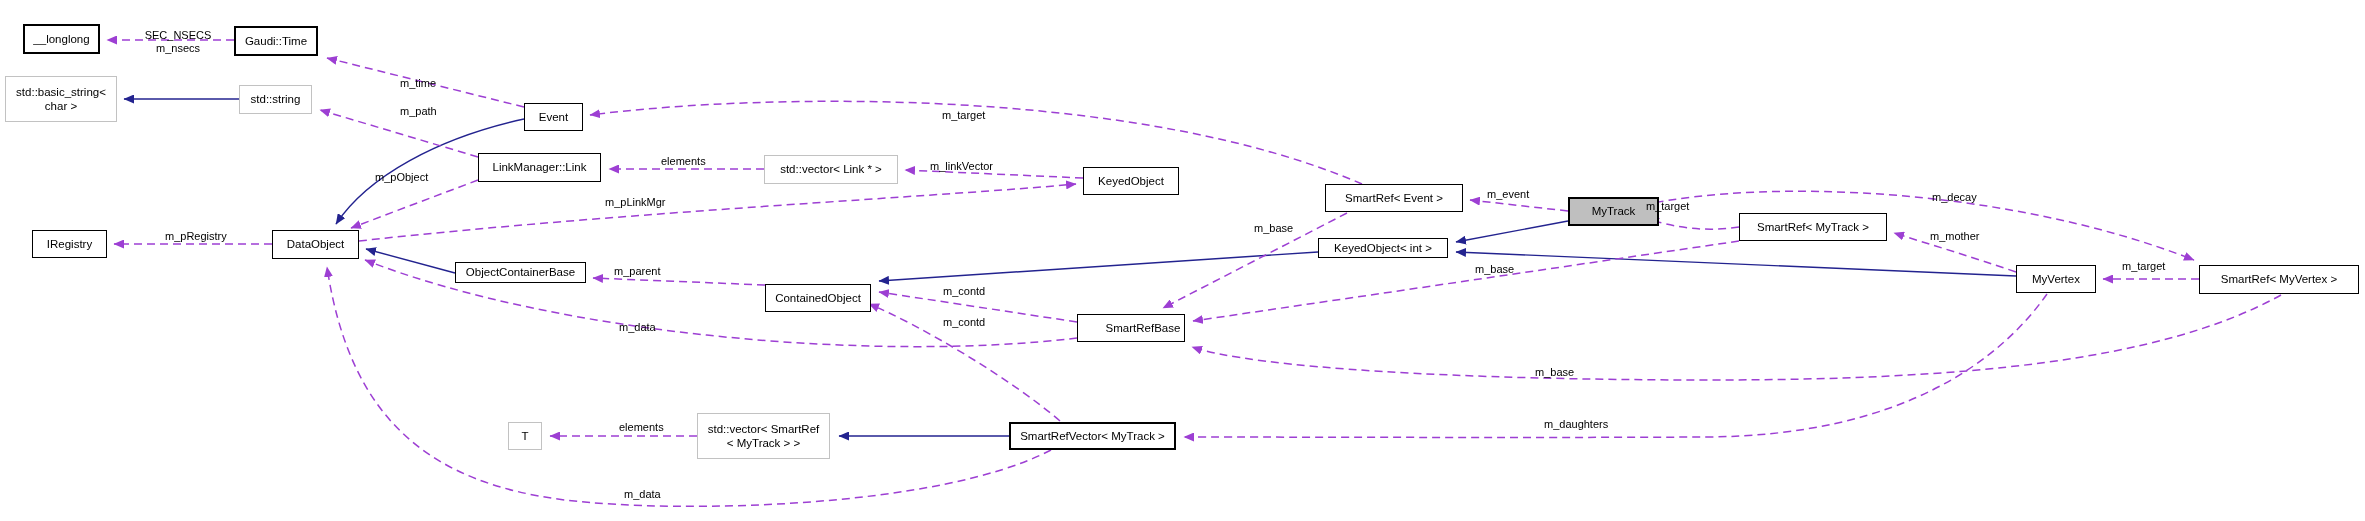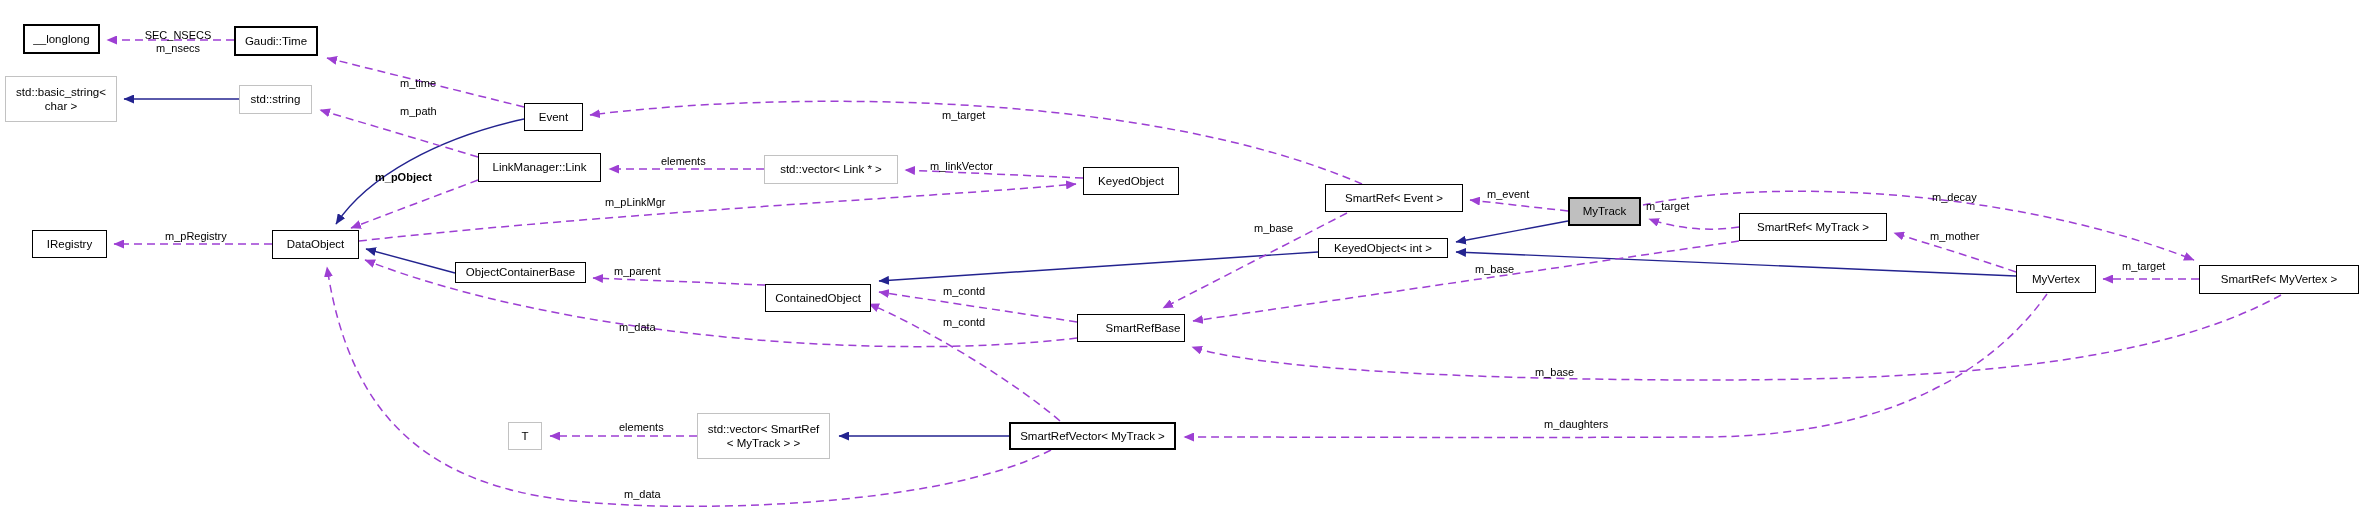--- a/index.html
+++ b/index.html
@@ -76,21 +76,21 @@
   <div class="node bold" style="left:23px;top:24px;width:77px;height:30px;">__longlong</div>
   <div class="node bold" style="left:234px;top:26px;width:84px;height:30px;">Gaudi::Time</div>
   <div class="node gray" style="left:5px;top:76px;width:112px;height:46px;">std::basic_string&lt;
 char &gt;</div>
   <div class="node gray" style="left:239px;top:85px;width:73px;height:29px;">std::string</div>
   <div class="node" style="left:524px;top:103px;width:59px;height:28px;">Event</div>
   <div class="node" style="left:478px;top:153px;width:123px;height:29px;">LinkManager::Link</div>
   <div class="node gray" style="left:764px;top:155px;width:134px;height:29px;">std::vector&lt; Link * &gt;</div>
   <div class="node" style="left:1083px;top:167px;width:96px;height:28px;">KeyedObject</div>
   <div class="node" style="left:1325px;top:184px;width:138px;height:28px;">SmartRef&lt; Event &gt;</div>
-  <div class="node highlight" style="left:1568px;top:197px;width:73px;height:29px;">MyTrack</div>
+  <div class="node highlight" style="left:1568px;top:197px;width:91px;height:29px;">MyTrack</div>
   <div class="node" style="left:1739px;top:213px;width:148px;height:28px;">SmartRef&lt; MyTrack &gt;</div>
   <div class="node" style="left:1318px;top:238px;width:130px;height:20px;">KeyedObject&lt; int &gt;</div>
   <div class="node" style="left:2016px;top:265px;width:80px;height:28px;">MyVertex</div>
   <div class="node" style="left:2199px;top:265px;width:160px;height:29px;">SmartRef&lt; MyVertex &gt;</div>
   <div class="node" style="left:32px;top:230px;width:75px;height:28px;">IRegistry</div>
   <div class="node" style="left:272px;top:230px;width:87px;height:29px;">DataObject</div>
   <div class="node" style="left:455px;top:262px;width:131px;height:21px;">ObjectContainerBase</div>
   <div class="node" style="left:765px;top:284px;width:106px;height:28px;">ContainedObject</div>
   <div class="node" style="left:1077px;top:314px;width:108px;height:28px;padding-left:24px;">SmartRefBase</div>
   <div class="node gray" style="left:508px;top:422px;width:34px;height:28px;">T</div>
@@ -99,21 +99,21 @@
   <div class="node bold" style="left:1009px;top:422px;width:167px;height:28px;">SmartRefVector&lt; MyTrack &gt;</div>
 
   <div class="elabel" style="left:140px;top:5px;width:76px;margin-top:24px;">SEC_NSECS
 m_nsecs</div>
   <div class="elabel" style="left:400px;top:48px;margin-top:29px;">m_time</div>
   <div class="elabel" style="left:400px;top:105px;">m_path</div>
   <div class="elabel" style="left:942px;top:109px;">m_target</div>
   <div class="elabel" style="left:661px;top:155px;">elements</div>
   <div class="elabel" style="left:930px;top:160px;">m_linkVector</div>
   <div class="elabel" style="left:605px;top:196px;">m_pLinkMgr</div>
-  <div class="elabel" style="left:375px;top:171px;font-weight:bold;">m_pObject</div>
+  <div class="elabel" style="left:375px;top:171px;">m_pObject</div>
   <div class="elabel" style="left:165px;top:230px;">m_pRegistry</div>
   <div class="elabel" style="left:614px;top:265px;">m_parent</div>
   <div class="elabel" style="left:943px;top:285px;">m_contd</div>
   <div class="elabel" style="left:943px;top:316px;">m_contd</div>
   <div class="elabel" style="left:619px;top:321px;">m_data</div>
   <div class="elabel" style="left:624px;top:488px;">m_data</div>
   <div class="elabel" style="left:1487px;top:188px;">m_event</div>
   <div class="elabel" style="left:1646px;top:200px;">m_target</div>
   <div class="elabel" style="left:1254px;top:222px;">m_base</div>
   <div class="elabel" style="left:1475px;top:263px;">m_base</div>

